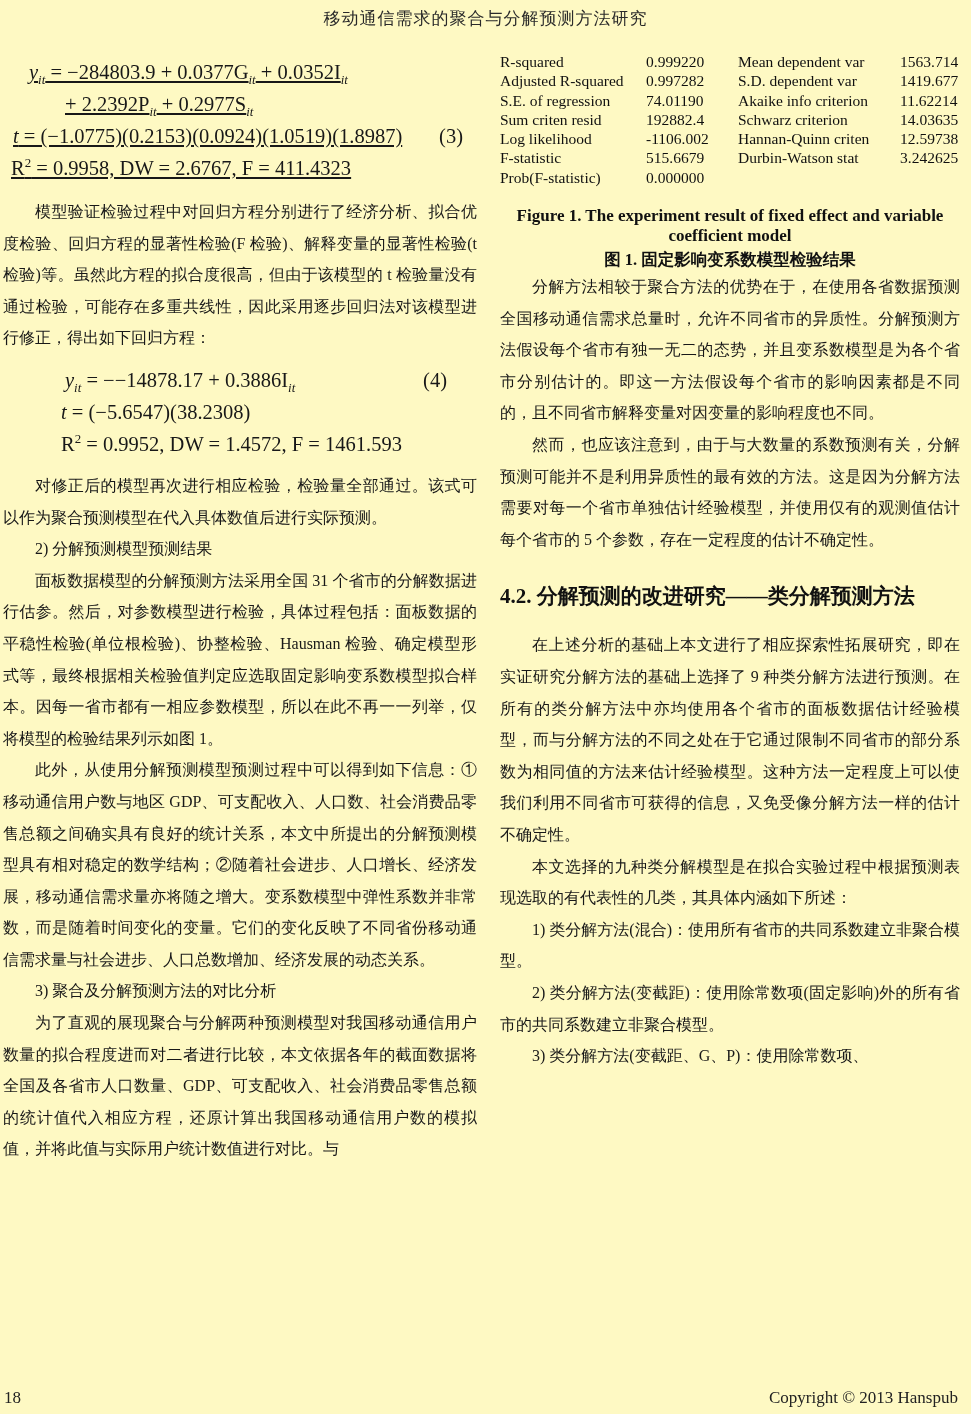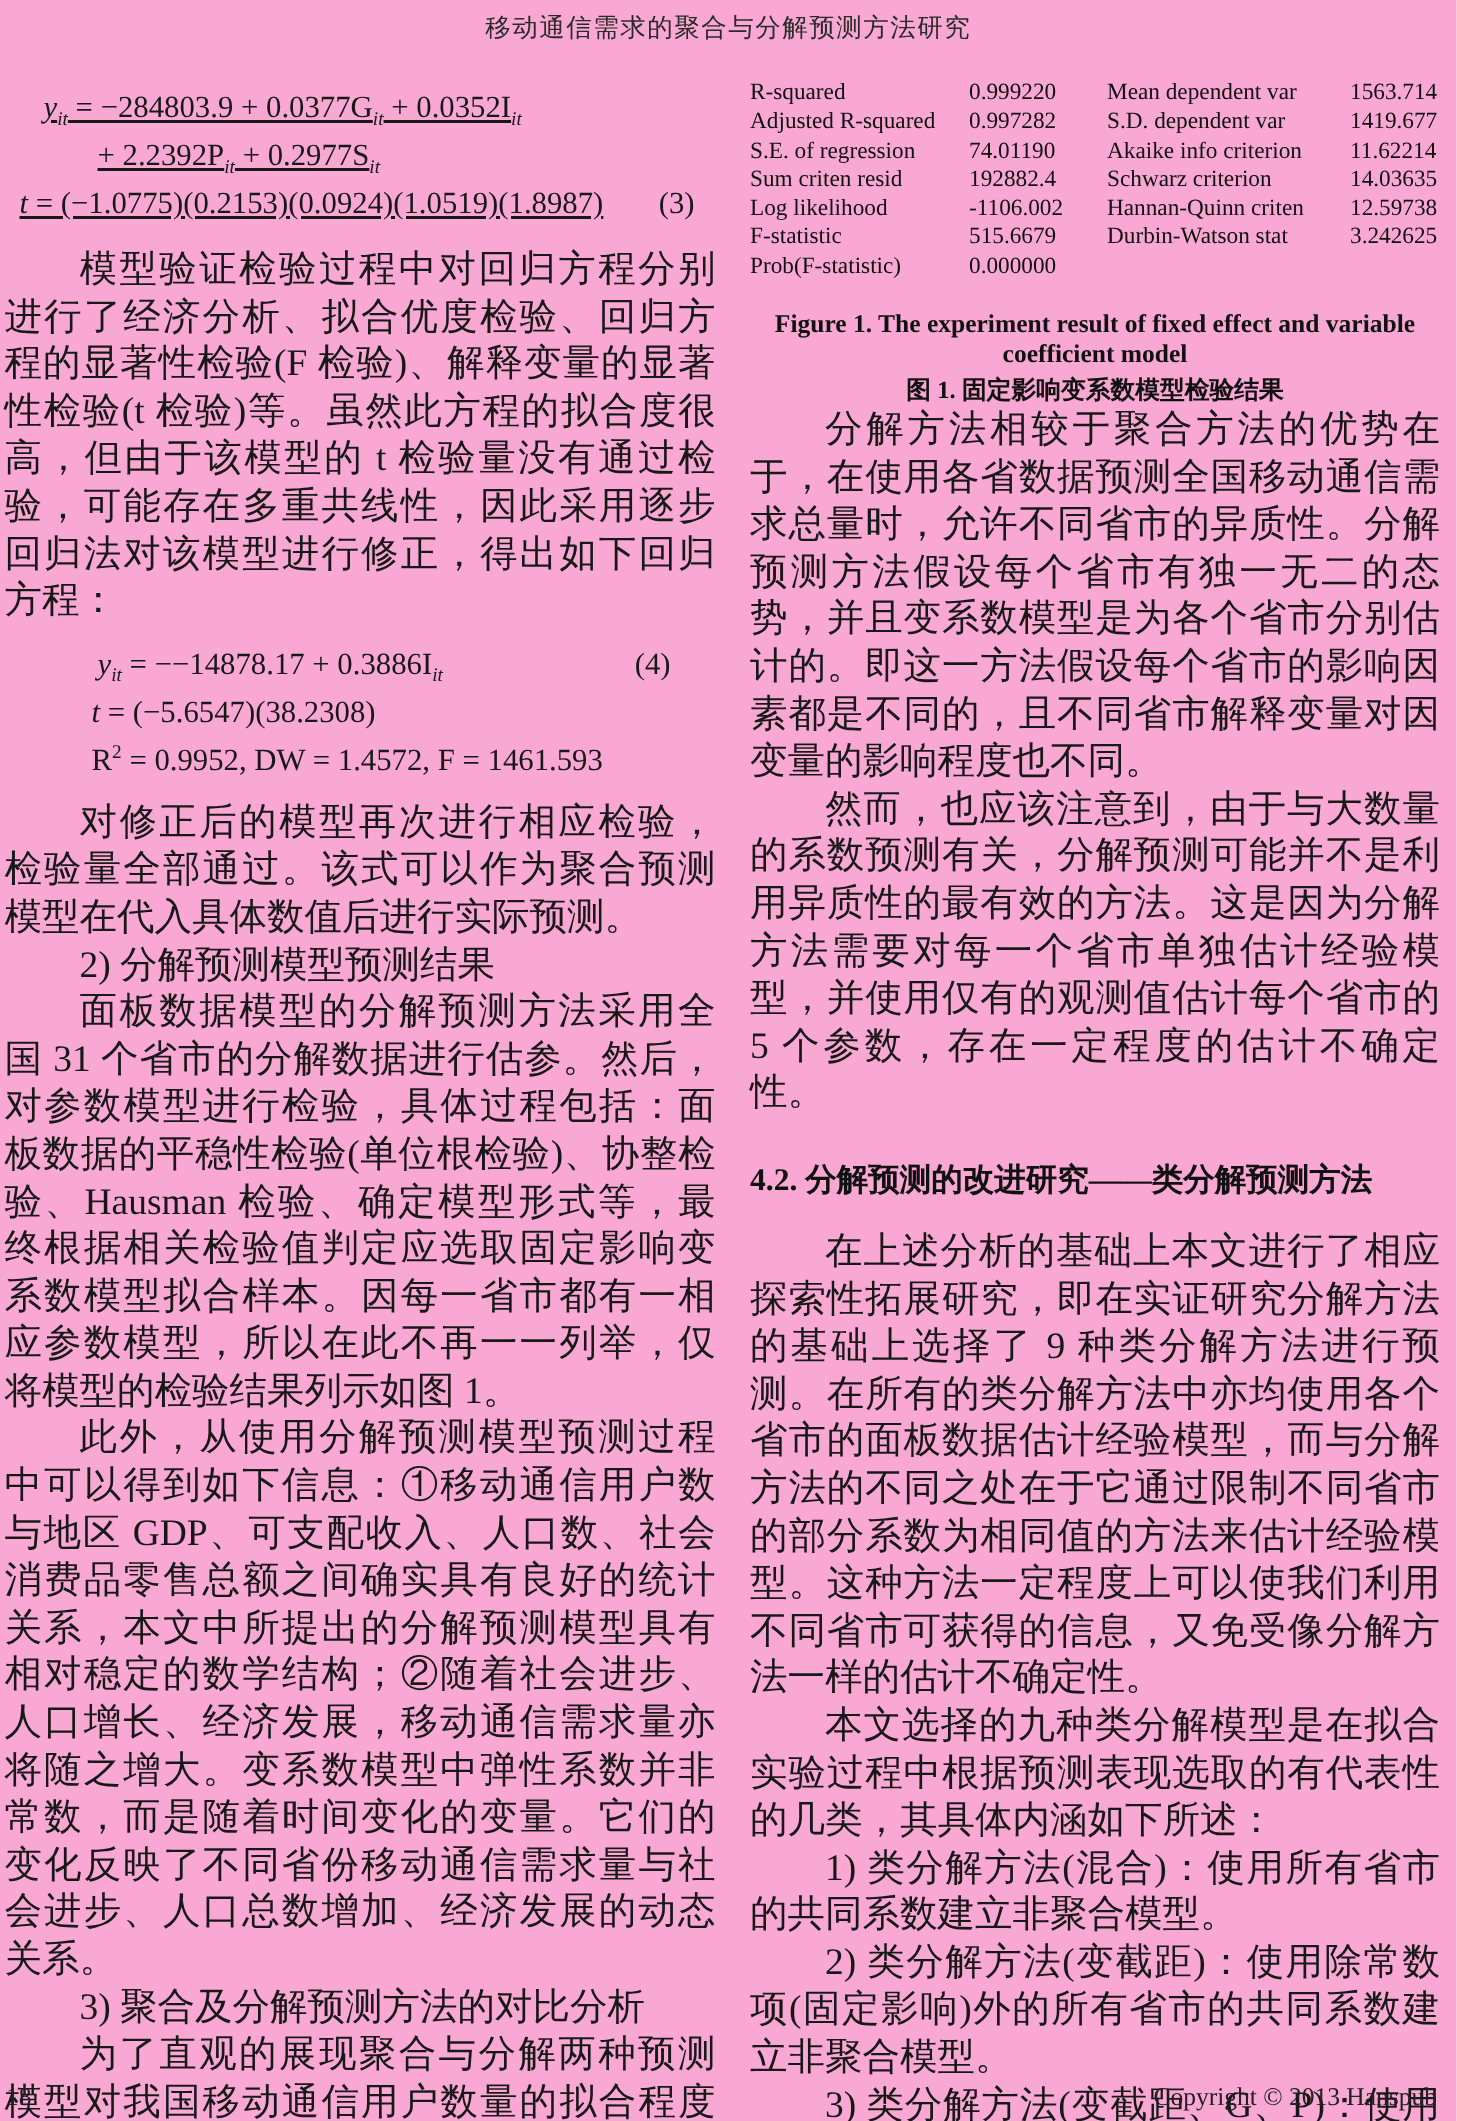--- a/index.html
+++ b/index.html
@@ -1,37 +1,37 @@
 <!DOCTYPE html>
 <html><head>
 <meta charset="utf-8">
 <style>
   html,body{margin:0;padding:0;background:#e8e8e8;}
   .page{
     position:relative;
     width:971px;height:1414px;
-    background:#f9a8d4;
+    background:#fef9c3;
     color:#151515;
     font-family:"Liberation Serif","DejaVu Serif",serif;
     overflow:hidden;
     margin:0 auto;
   }
   .header-title{
     text-align:center;
     font-size:17px;
     padding-top:7px;
     letter-spacing:1px;
     color:#2a2a2a;
   }
   .columns{display:flex;margin-top:14px;}
   .col-left{width:474px;margin-left:3px;}
   .col-right{width:460px;margin-left:23px;}
   p.body{
     margin:0;
-    font-size:25px;
+    font-size:16px;
     line-height:31.6px;
     text-align:justify;
     text-indent:2em;
     color:#181818;
   }
   
   .eq{font-size:20.5px;line-height:32px;color:#181818;}
   .eq .eq-line{position:relative;white-space:nowrap;}
   .eq .it{font-style:italic;}
   sub,sup{font-size:63%;line-height:0;}
@@ -77,20 +77,21 @@
   <div class="header-title">移动通信需求的聚合与分解预测方法研究</div>
 
   <div class="columns">
 
     <div class="col-left">
 
       <div class="eq eq3">
         <div class="eq-line l1"><span><span class="it">y</span><sub class="it">it</sub><span> = −284803.9 + 0.0377G</span><sub class="it">it</sub><span> + 0.0352I</span><sub class="it">it</sub></span></div>
         <div class="eq-line l2"><span><span>+ 2.2392P</span><sub class="it">it</sub><span> + 0.2977S</span><sub class="it">it</sub></span></div>
         <div class="eq-line l3"><span><span class="it">t</span><span> = (−1.0775)(0.2153)(0.0924)(1.0519)(1.8987)</span></span><span class="eq-label">(3)</span></div>
+        <div class="eq-line l4"><span><span>R</span><sup>2</sup><span> = 0.9958, DW = 2.6767, F = 411.4323</span></span></div>
       </div>
 
       <p class="body">模型验证检验过程中对回归方程分别进行了经济分析、拟合优度检验、回归方程的显著性检验(F 检验)、解释变量的显著性检验(t 检验)等。虽然此方程的拟合度很高，但由于该模型的 t 检验量没有通过检验，可能存在多重共线性，因此采用逐步回归法对该模型进行修正，得出如下回归方程：</p>
 
       <div class="eq eq4">
         <div class="eq-line l1"><span><span class="it">y</span><sub class="it">it</sub><span> = −−14878.17 + 0.3886I</span><sub class="it">it</sub></span><span class="eq-label">(4)</span></div>
         <div class="eq-line l2"><span><span class="it">t</span><span> = (−5.6547)(38.2308)</span></span></div>
         <div class="eq-line l3"><span><span>R</span><sup>2</sup><span> = 0.9952, DW = 1.4572, F = 1461.593</span></span></div>
       </div>
 

